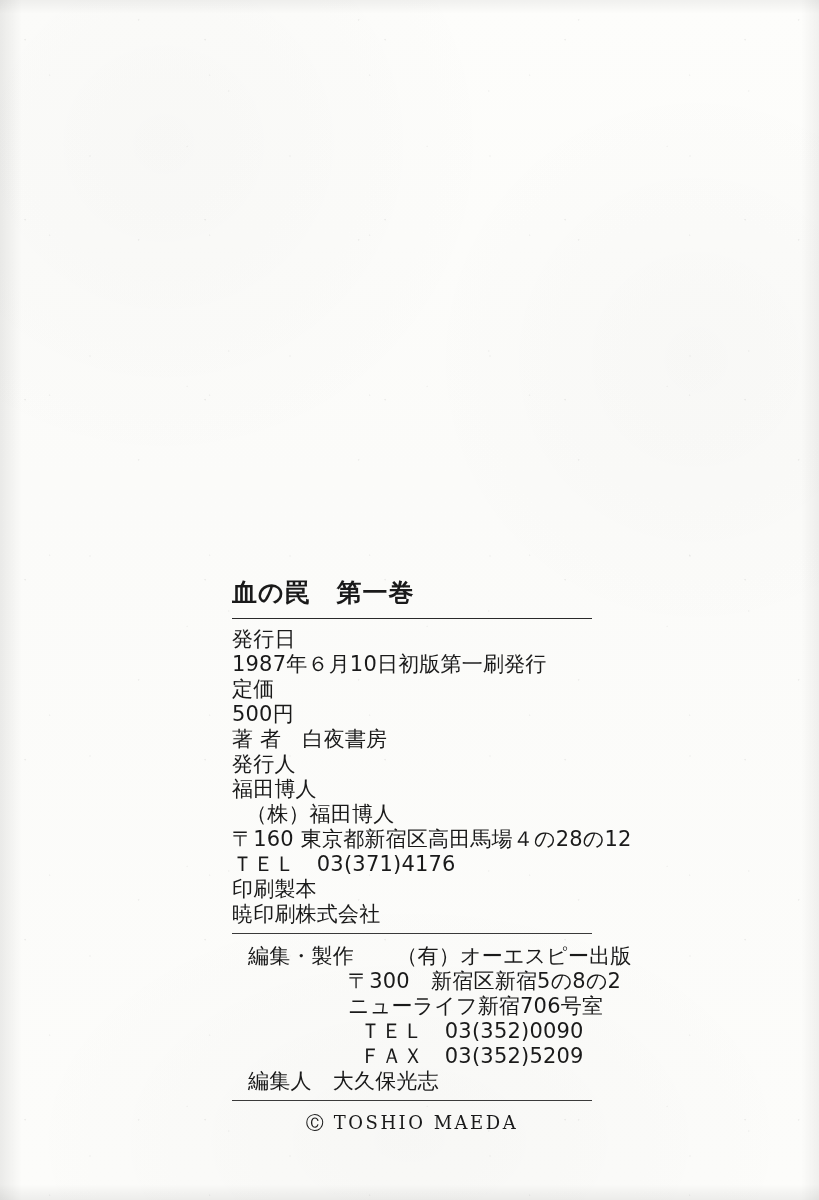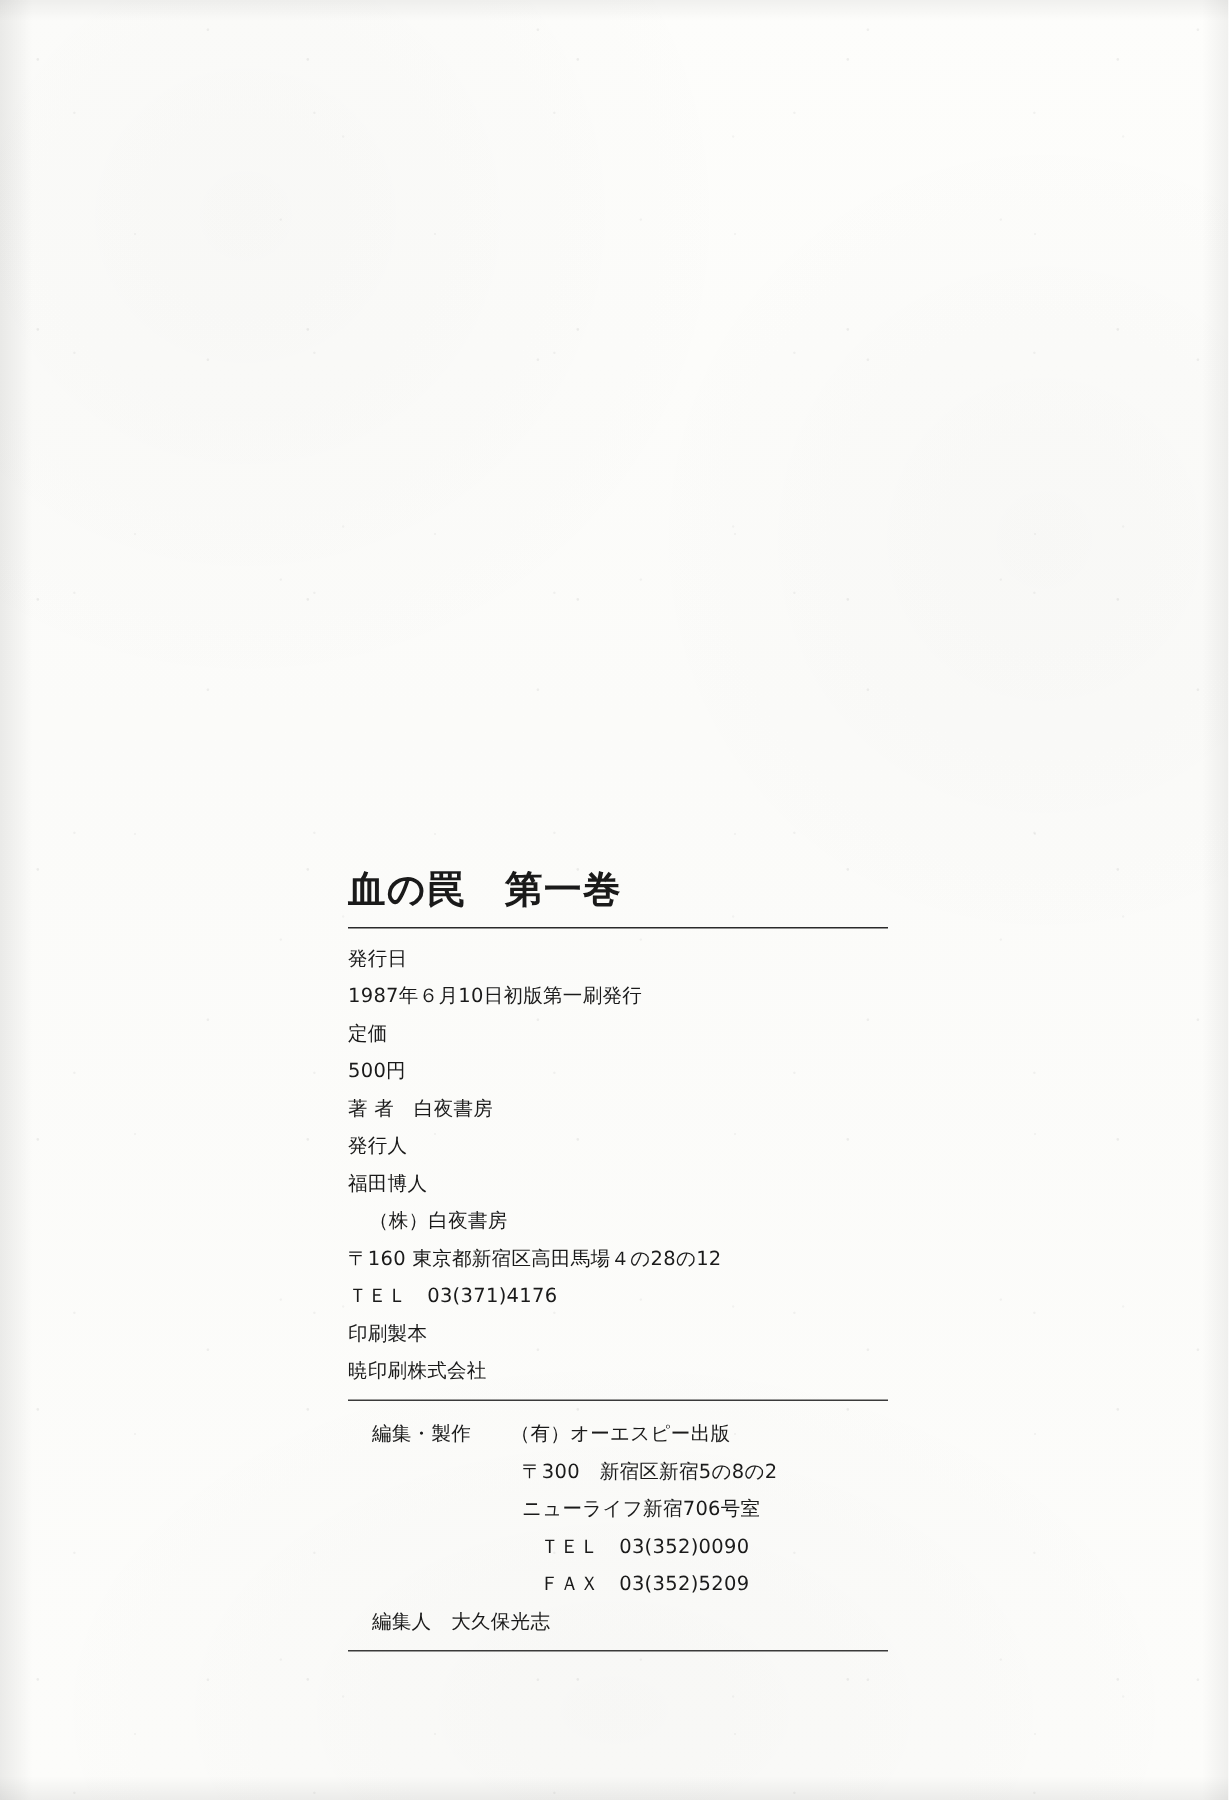--- a/index.html
+++ b/index.html
@@ -77,21 +77,21 @@
     width: 100%;
   }
   .rule.thin { height: 1px; background: #3a3a3a; }
 
   .block {
     padding-top: 8px;
     padding-bottom: 6px;
   }
 
   .line {
-    font-size: 13px;
+    font-size: 21px;
     line-height: 25px;
     white-space: nowrap;
     letter-spacing: 0.2px;
   }
   .line.indent1 { padding-left: 14px; }
   .line.center-ish2 { padding-left: 100px; }
   .line.center-ish3 { padding-left: 112px; }
 
   .block2 {
     padding-top: 10px;
@@ -150,35 +150,38 @@
     <div class="rule"></div>
 
     <div class="block">
       <div class="line">発行日</div>
       <div class="line">1987年６月10日初版第一刷発行</div>
       <div class="line">定価</div>
       <div class="line">500円</div>
       <div class="line">著 者　白夜書房</div>
       <div class="line">発行人</div>
       <div class="line">福田博人</div>
-      <div class="line indent1">（株）白夜書房</div>
+      <div class="line indent1">（株）福田博人</div>
       <div class="line">〒160 東京都新宿区高田馬場４の28の12</div>
       <div class="line">ＴＥＬ　03(371)4176</div>
       <div class="line">印刷製本</div>
       <div class="line">暁印刷株式会社</div>
     </div>
 
     <div class="rule thin"></div>
 
     <div class="block2">
       <div class="line">編集・製作　　（有）オーエスピー出版</div>
       <div class="line center-ish2">〒300　新宿区新宿5の8の2</div>
       <div class="line center-ish2">ニューライフ新宿706号室</div>
       <div class="line center-ish3">ＴＥＬ　03(352)0090</div>
       <div class="line center-ish3">ＦＡＸ　03(352)5209</div>
       <div class="line">編集人　大久保光志</div>
     </div>
 
     <div class="rule thin"></div>
 
+    <div class="copyright">
+      <span class="cmark">Ⓒ</span><span class="cname">TOSHIO MAEDA</span>
+    </div>
 
   </div>
 </div>
 
 </body></html>

